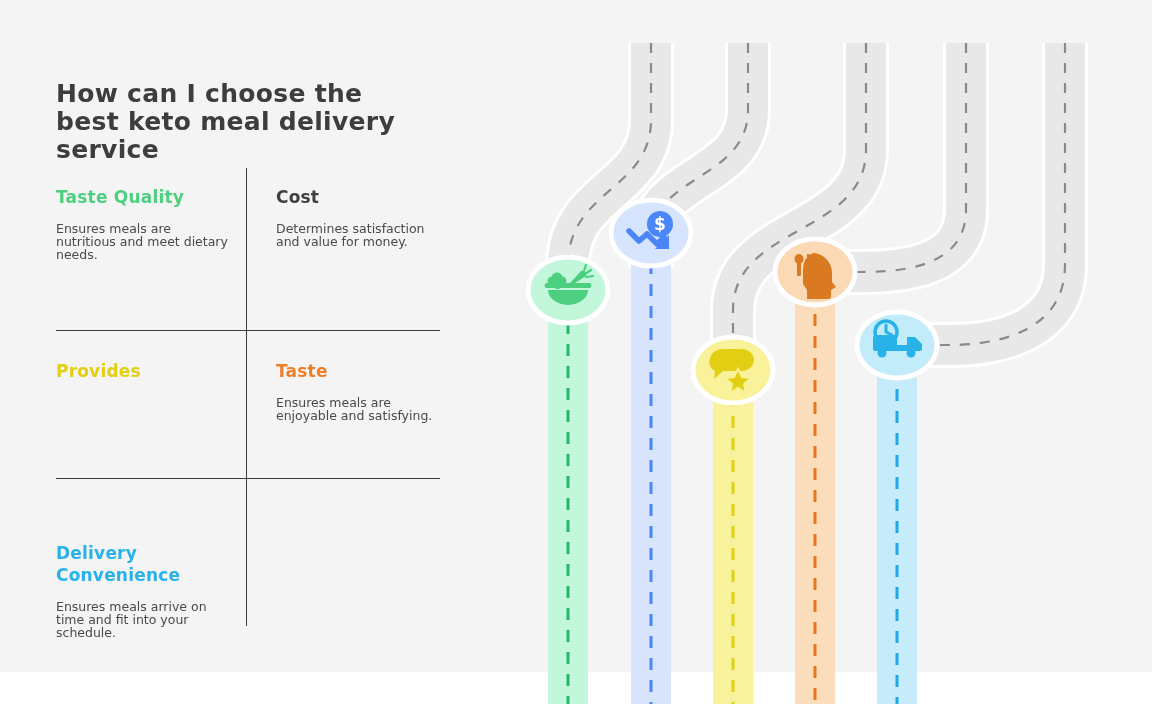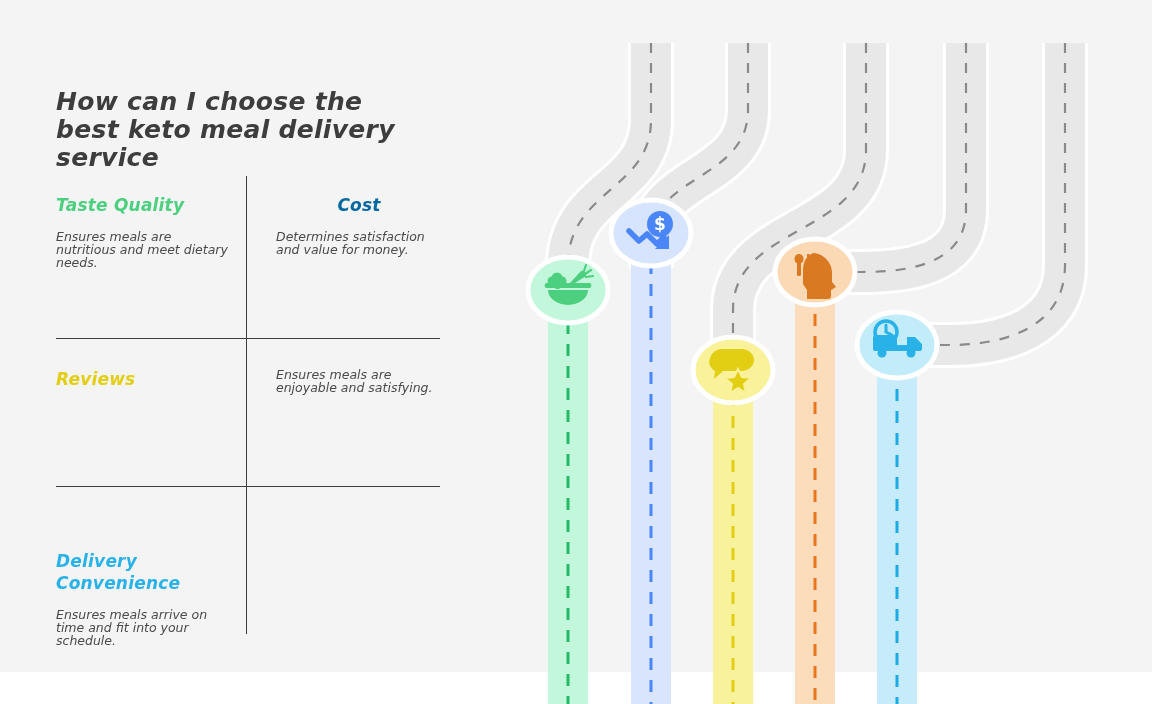--- a/index.html
+++ b/index.html
@@ -19,23 +19,22 @@
     position: absolute;
     left: 0; top: 0;
     width: 1152px;
     height: 672px;
     background: #f4f4f4;
   }
   
   #left-col {
     position: absolute;
     left: 56px;
-    top: 88px;
+    top: 80px;
     width: 400px;
-    font-style: italic;
   }
   #headline {
     font-family: "DejaVu Sans", "Liberation Sans", sans-serif;
     font-size: 25px;
     line-height: 28px;
     font-weight: bold;
     color: #3d3d3d;
     letter-spacing: 0.3px;
     width: 365px;
     margin: 0 0 22px 0;
@@ -218,31 +217,32 @@
     <div class="grid">
 
       <div class="vline" style="top:-18px; height:458px;"></div>
 
       <div class="row" style="height:152px;">
         <div class="cell">
           <div class="cell-title" style="color:#4cd080;">Taste Quality</div>
           <p class="cell-body">Ensures meals are nutritious and meet dietary needs.</p>
         </div>
         <div class="cell right">
-          <div class="cell-title" style="color:#0369a1;text-align:center;">Cost</div>
+          <div class="cell-title" style="color:#404040;">Cost</div>
           <p class="cell-body">Determines satisfaction and value for money.</p>
         </div>
         <div class="row-div" style="top:144px;"></div>
       </div>
 
       <div class="row" style="height:145px; padding-top:0;">
         <div class="cell" style="padding-top:22px;">
-          <div class="cell-title" style="color:#e2ce12;">Reviews</div>
+          <div class="cell-title" style="color:#e2ce12;">Provides</div>
         </div>
         <div class="cell right" style="padding-top:22px;">
+          <div class="cell-title" style="color:#ee7e28;">Taste</div>
           <p class="cell-body">Ensures meals are enjoyable and satisfying.</p>
         </div>
         <div class="row-div" style="top:140px;"></div>
       </div>
 
       <div class="row" style="height:140px;">
         <div class="cell" style="padding-top:28px; width:190px;">
           <div class="cell-title" style="color:#29b2e8; max-width:160px;margin-top:31px;">Delivery Convenience</div>
           <p class="cell-body" style="max-width:178px;">Ensures meals arrive on time and fit into your schedule.</p>
         </div>

